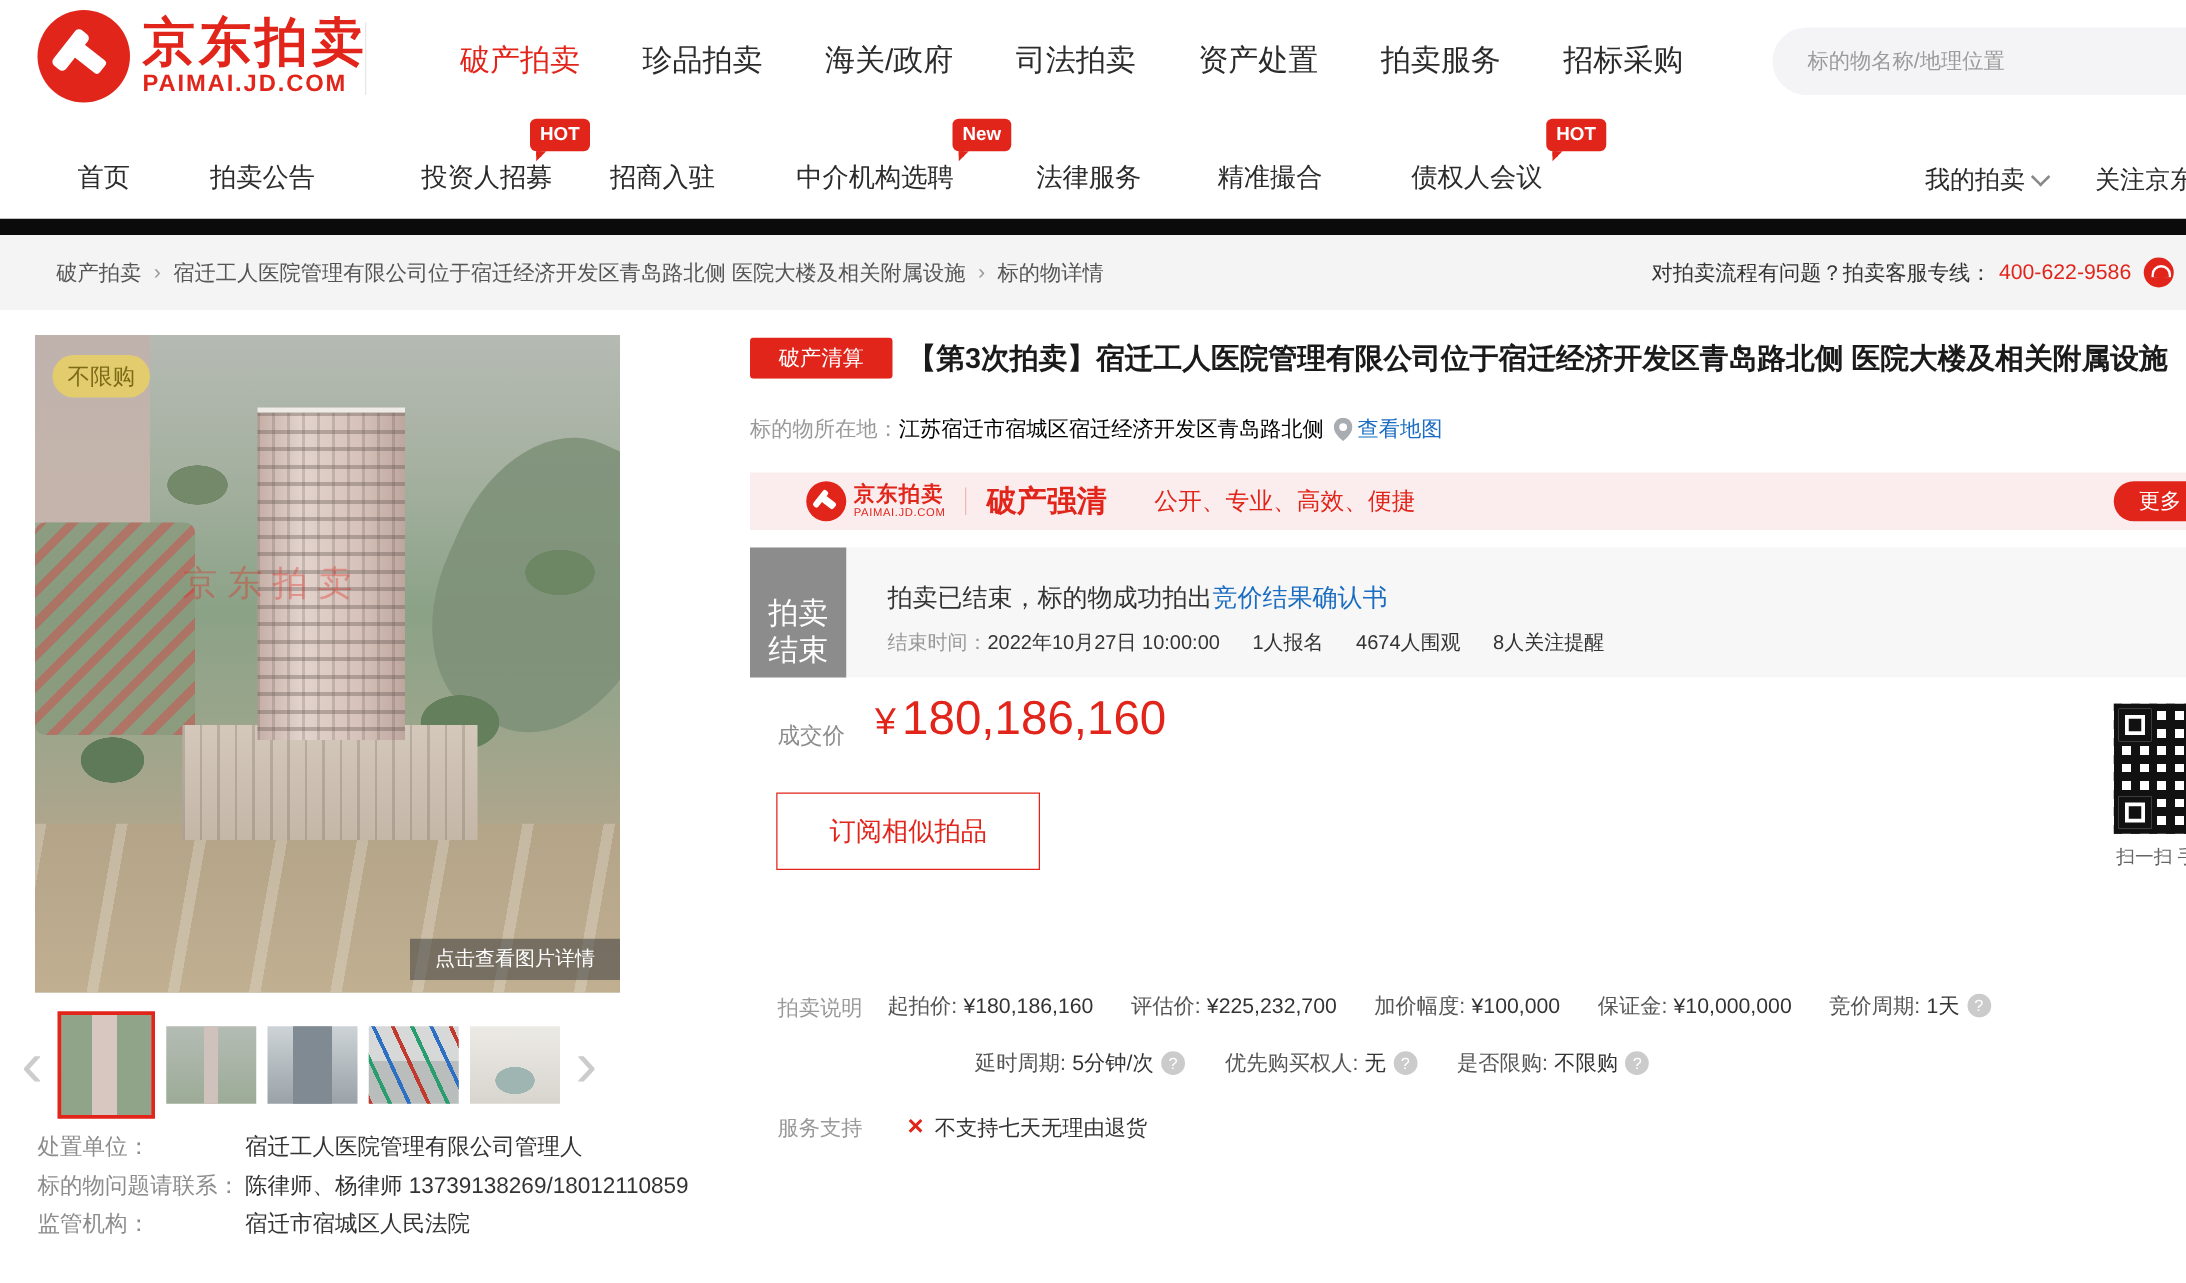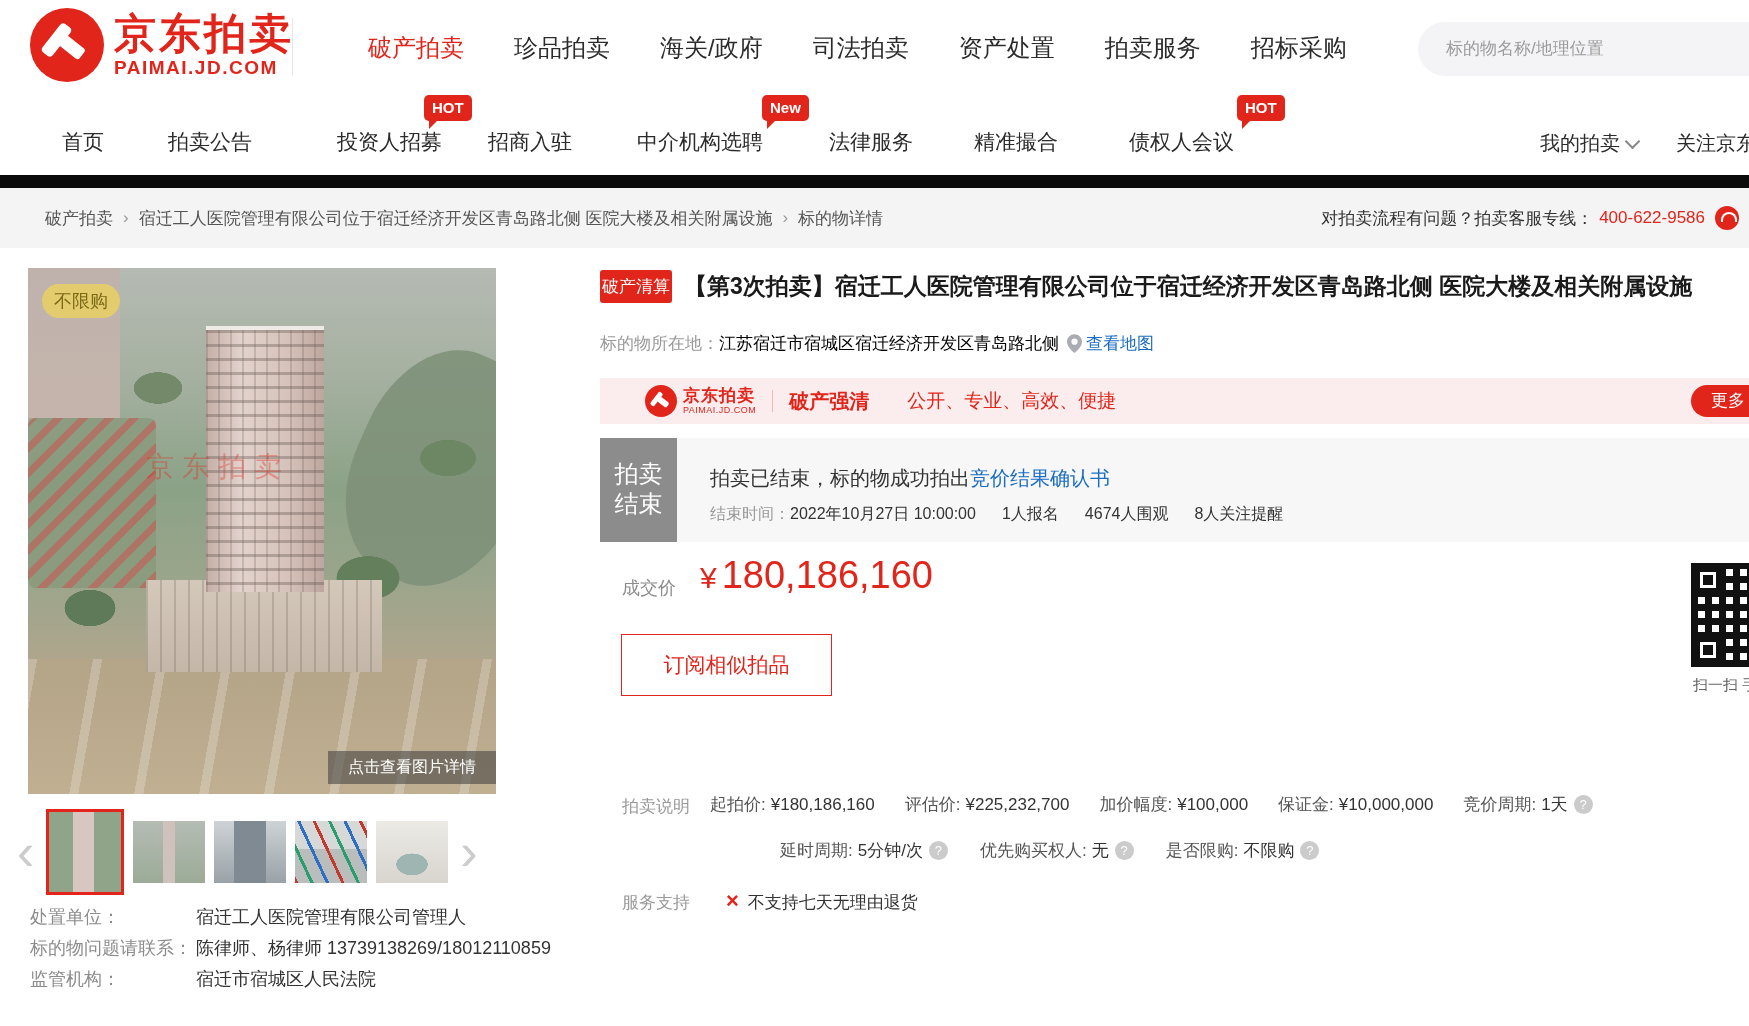--- a/index.html
+++ b/index.html
@@ -83,46 +83,46 @@
                  linear-gradient(180deg,#d6d9d8 0 45%,#b9bdbc 45%);}
   .t5{background:radial-gradient(26px 18px at 50% 70%,#9fb5b2 0 60%,transparent 61%),linear-gradient(180deg,#eceae5,#d8d5cf);}
 
   .seller{position:absolute;left:30px;top:902px;font-size:18px;line-height:31px;}
   .srow{display:flex;}
   .slabel{width:166px;color:#8c8c8c;flex:0 0 auto;}
   .sval{color:#333;}
 
   
   .title-row{position:absolute;left:600px;top:270px;width:1149px;display:flex;align-items:center;white-space:nowrap;overflow:hidden;}
-  .lot-badge{flex:0 0 auto;background:#e1251b;color:#fff;font-size:17px;padding:5px 2px;border-radius:3px;}
+  .lot-badge{flex:0 0 auto;background:#e1251b;color:#fff;font-size:17px;padding:5px 23px;border-radius:3px;}
   .lot-title{margin-left:12px;font-size:23px;font-weight:bold;color:#1a1a1a;}
 
   .loc-row{position:absolute;left:600px;top:332px;display:flex;align-items:center;font-size:17px;white-space:nowrap;}
   .loc-label{color:#999;}
   .loc-val{color:#000000;}
   .pin{margin:0 4px 0 8px;flex:0 0 auto;}
   .map-link{color:#1B6DC1;cursor:pointer;}
 
   .banner{position:absolute;left:600px;top:378px;width:1149px;height:46px;background:#FBEDED;display:flex;align-items:center;}
   .b-logo{display:flex;align-items:center;margin-left:45px;cursor:pointer;}
   .b-circle{width:32px;height:32px;border-radius:50%;background:#e1251b;position:relative;flex:0 0 auto;}
   .b-circle::before{content:"";position:absolute;left:9px;top:6px;width:5px;height:16px;background:#fff;border-radius:2px;transform:rotate(38deg);}
   .b-circle::after{content:"";position:absolute;left:12px;top:14px;width:12px;height:6px;background:#fff;border-radius:2px;transform:rotate(38deg);}
   .b-text{margin-left:6px;}
   .b-title{font-size:17px;font-weight:bold;color:#e1251b;line-height:18px;letter-spacing:1px;}
   .b-sub{font-size:9px;color:#e1251b;letter-spacing:.5px;}
   .b-div{width:1px;height:22px;background:#f0b9b5;margin:0 16px;}
-  .b-tag{font-size:20px;font-weight:bold;color:#e1251b;}
+  .b-tag{font-size:24px;font-weight:bold;color:#e1251b;}
   .b-slogan{font-size:19px;color:#e1251b;margin-left:38px;}
   .b-more{position:absolute;right:-16px;top:7px;height:32px;padding:0 20px;background:#e1251b;color:#fff;font-size:17px;
           border-radius:16px;line-height:32px;cursor:pointer;}
 
   .status{position:absolute;left:600px;top:438px;width:1149px;height:104px;background:#F7F7F8;}
   .status-sq{position:absolute;left:0;top:0;width:77px;height:104px;background:#8C8C8C;color:#fff;font-size:24px;
-             text-align:center;padding-top:21px;box-sizing:border-box;line-height:30px;}
+             text-align:center;padding-top:38px;box-sizing:border-box;line-height:30px;}
   .status-l1{position:absolute;left:110px;top:27px;font-size:20px;color:#333;display:flex;white-space:nowrap;}
   .confirm-link{color:#1B6DC1;cursor:pointer;}
   .status-l2{position:absolute;left:110px;top:66px;font-size:16px;color:#333;display:flex;gap:26px;white-space:nowrap;}
   .end-label{color:#999;}
 
   .price-label{position:absolute;left:622px;top:576px;font-size:18px;color:#8c8c8c;}
   .price-val{position:absolute;left:700px;top:554px;font-size:38px;color:#e1251b;white-space:nowrap;}
   .yen{font-size:30px;margin-right:5px;}
 
   .qr{position:absolute;left:1691px;top:563px;width:104px;height:104px;background:#fff;}

